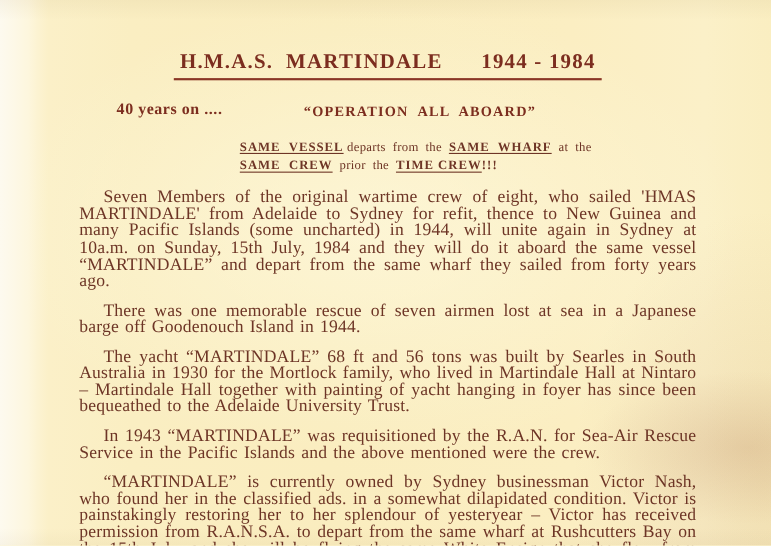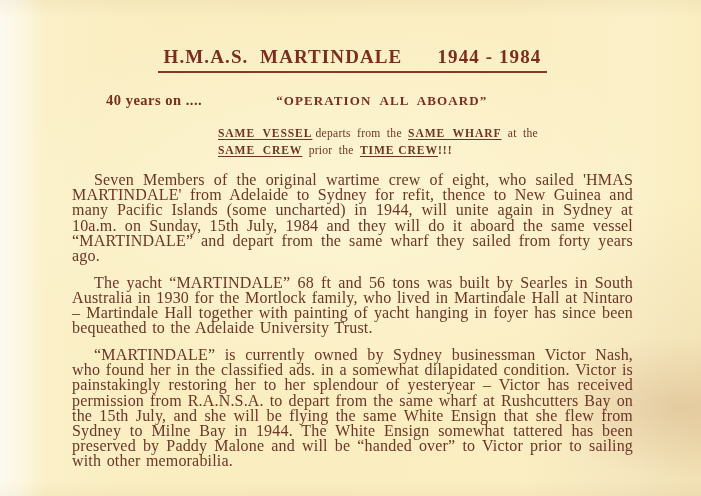--- a/index.html
+++ b/index.html
@@ -152,19 +152,21 @@
       <span class="operation">“OPERATION  ALL  ABOARD”</span>
     </div>
 
     <div class="vessel-block">
       <div class="vessel-line"><span class="u">SAME  VESSEL</span><span class="plain"> departs  from  the  </span><span class="u">SAME  WHARF</span><span class="plain">  at  the</span></div>
       <div class="vessel-line"><span class="u">SAME  CREW</span><span class="plain">  prior  the  </span><span class="u">TIME CREW</span><span class="bang">!!!</span></div>
     </div>
 
     <div class="body">
       <p>Seven Members of the original wartime crew of eight, who sailed 'HMAS MARTINDALE' from Adelaide to Sydney for refit, thence to New Guinea and many Pacific Islands (some uncharted) in 1944, will unite again in Sydney at 10a.m. on Sunday, 15th July, 1984 and they will do it aboard the same vessel “MARTINDALE” and depart from the same wharf they sailed from forty years ago.</p>
+      <p>There was one memorable rescue of seven airmen lost at sea in a Japanese barge off Goodenouch Island in 1944.</p>
       <p>The yacht “MARTINDALE” 68 ft and 56 tons was built by Searles in South Australia in 1930 for the Mortlock family, who lived in Martindale Hall at Nintaro – Martindale Hall together with painting of yacht hanging in foyer has since been bequeathed to the Adelaide University Trust.</p>
+      <p>In 1943 “MARTINDALE” was requisitioned by the R.A.N. for Sea-Air Rescue Service in the Pacific Islands and the above mentioned were the crew.</p>
       <p>“MARTINDALE” is currently owned by Sydney businessman Victor Nash, who found her in the classified ads. in a somewhat dilapidated condition.   Victor is painstakingly restoring her to her splendour of yesteryear – Victor has received permission from R.A.N.S.A. to depart from the same wharf at Rushcutters Bay on the 15th July, and she will be flying the same White Ensign that she flew from Sydney to Milne Bay in 1944.   The White Ensign somewhat tattered has been preserved by Paddy Malone and will be “handed over” to Victor prior to sailing with other memorabilia.</p>
       <p></p>
     </div>
 
   </div>
 </div>
 
 </body></html>

